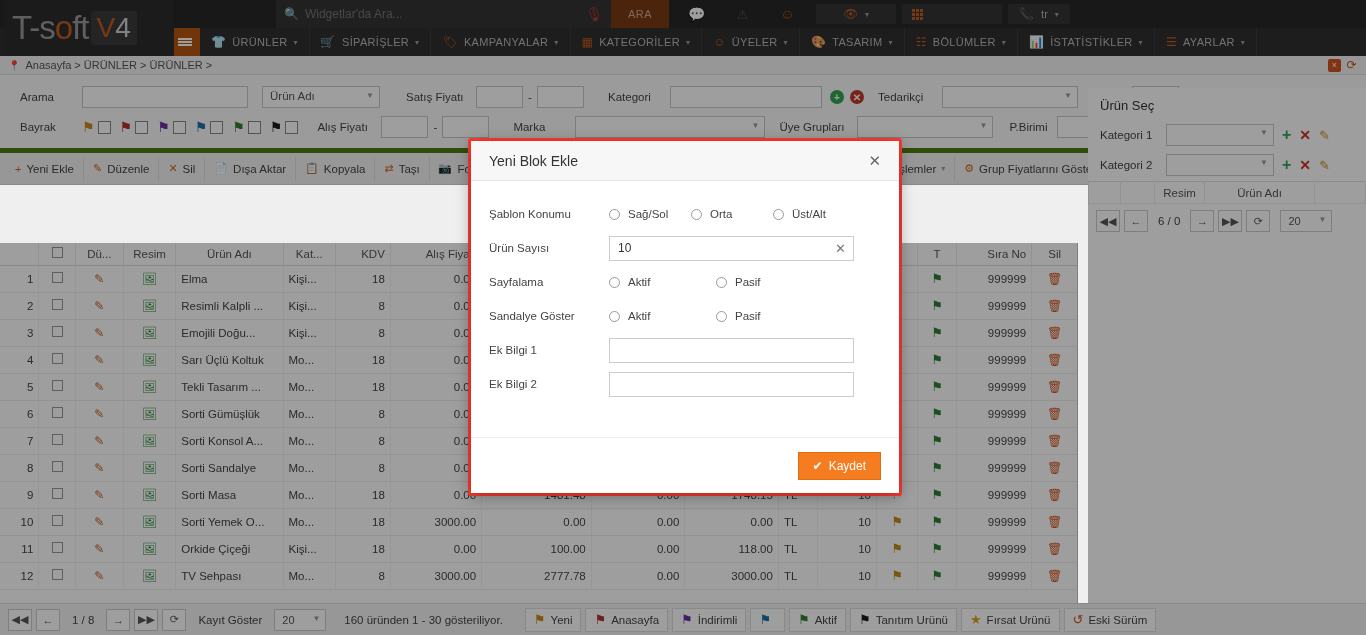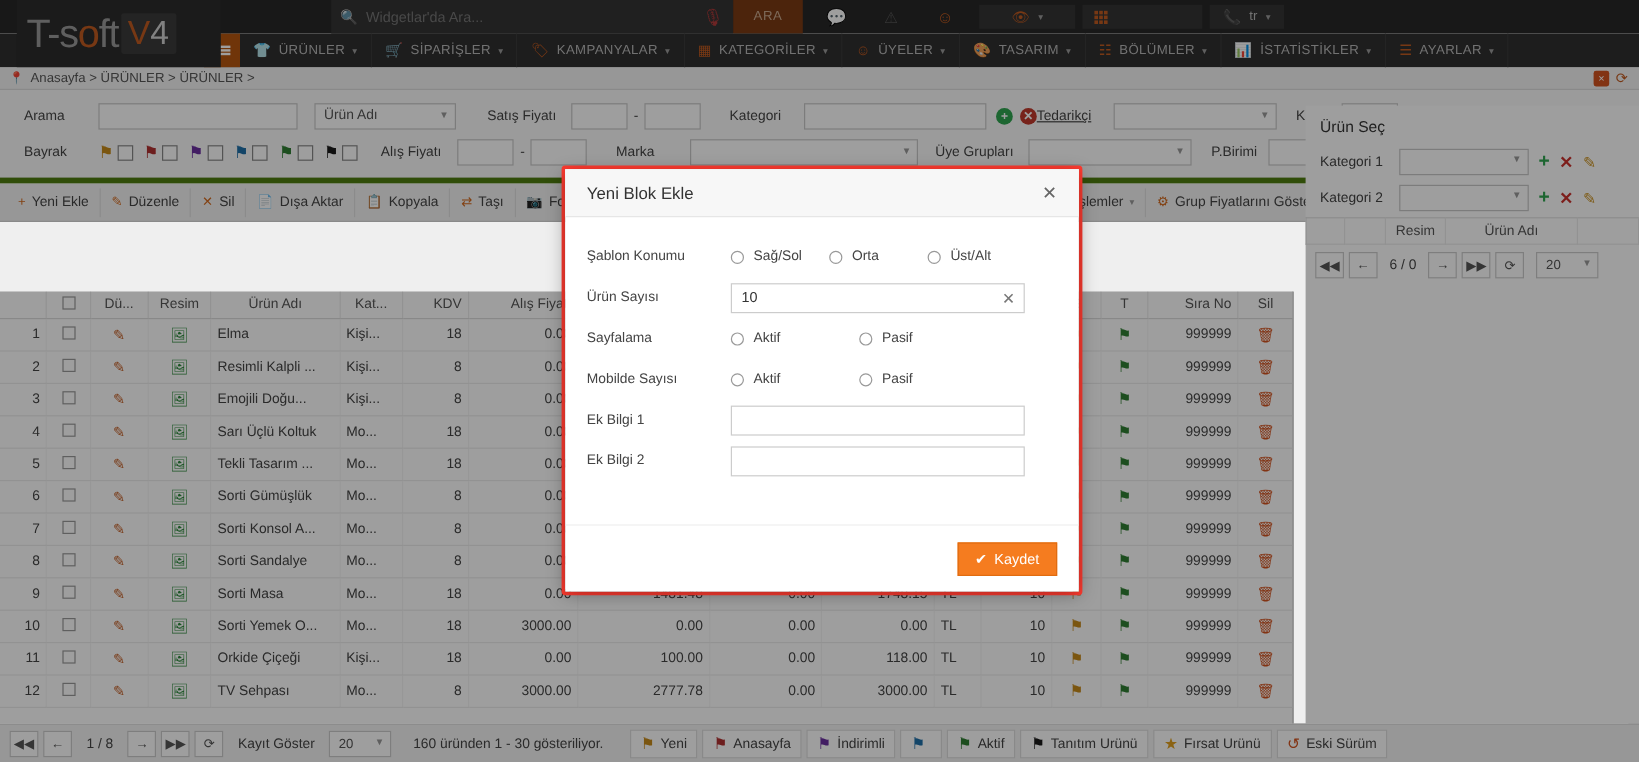--- a/index.html
+++ b/index.html
@@ -8,21 +8,21 @@
     font-family:"Liberation Sans", sans-serif;
     background:#efefef; font-size:12px; color:#333;
   }
   #root { position:relative; width:1366px; height:635px; }
 
   
   .dimmed { filter: brightness(0.62); }
 
   
   .topbar { height:28px; background:#262626; display:flex; align-items:center; position:relative; }
-  .logo { width:170px; height:56px; position:absolute; left:14px; top:0; background:#2b2b2b;
+  .logo { width:170px; height:56px; position:absolute; left:4px; top:0; background:#2b2b2b;
           display:flex; align-items:center; padding-left:8px; z-index:5;}
   .logo-text { font-size:33px; color:#9a9a9a; letter-spacing:-1px; font-weight:300; }
   .logo-text .o { color:#c05a20; }
   .logo-v4 { background:#3a3a3a; color:#d0d0d0; font-size:28px; padding:1px 6px; margin-left:2px; border-radius:2px;}
   .logo-v4 .v { color:#c05a20; }
 
   .hdr-search { position:absolute; left:276px; top:0; width:335px; height:28px;
       background:#333; display:flex; align-items:center; padding:0 8px; }
   .hdr-search .mag { color:#9b9b9b; font-size:12px; margin-right:6px; }
   .hdr-search input { flex:1; background:transparent; border:none; outline:none;
@@ -256,21 +256,21 @@
         <span class="finput" style="width:166px;"></span>
         <span class="fselect" style="width:118px;margin-left:14px;">Ürün Adı</span>
         <span class="flabel" style="width:70px;margin-left:26px;">Satış Fiyatı</span>
         <span class="finput" style="width:47px;"></span>
         <span class="flabel" style="width:14px;text-align:center;">-</span>
         <span class="finput" style="width:47px;"></span>
         <span class="flabel" style="width:62px;margin-left:24px;">Kategori</span>
         <span class="finput" style="width:152px;"></span>
         <span class="circ" style="background:#2ea44f;margin-left:8px;">+</span>
         <span class="circ" style="background:#c0392b;margin-left:6px;">✕</span>
-        <span class="flabel" style="width:64px;margin-left:0;text-decoration:underline;">Tedarikçi</span>
+        <span class="flabel" style="width:64px;margin-left:14px;">Tedarikçi</span>
         <span class="fselect" style="width:136px;"></span>
         <span class="flabel" style="width:38px;margin-left:16px;">KDV</span>
         <span class="finput" style="width:47px;"></span>
         <span class="flabel" style="width:12px;text-align:center;">-</span>
       </div>
       <div class="frow">
         <span class="flabel" style="width:62px;">Bayrak</span>
         <span style="display:flex;align-items:center;gap:0;">
           <span class="flag" style="color:#c78a1a;">⚑</span>
           <span class="flagbox" style="margin:0 9px 0 3px;"></span>
@@ -751,21 +751,21 @@
           <span class="radio"></span>
           <span>Aktif</span>
           </span>
         <span class="r-opt">
           <span class="radio"></span>
           <span>Pasif</span>
           </span>
       </div>
 
       <div class="m-row">
-        <span class="m-lab">Mobilde Sayısı</span>
+        <span class="m-lab">Sandalye Göster</span>
         <span class="r-opt" style="width:107px;">
           <span class="radio"></span>
           <span>Aktif</span>
           </span>
         <span class="r-opt">
           <span class="radio"></span>
           <span>Pasif</span>
           </span>
       </div>
 

